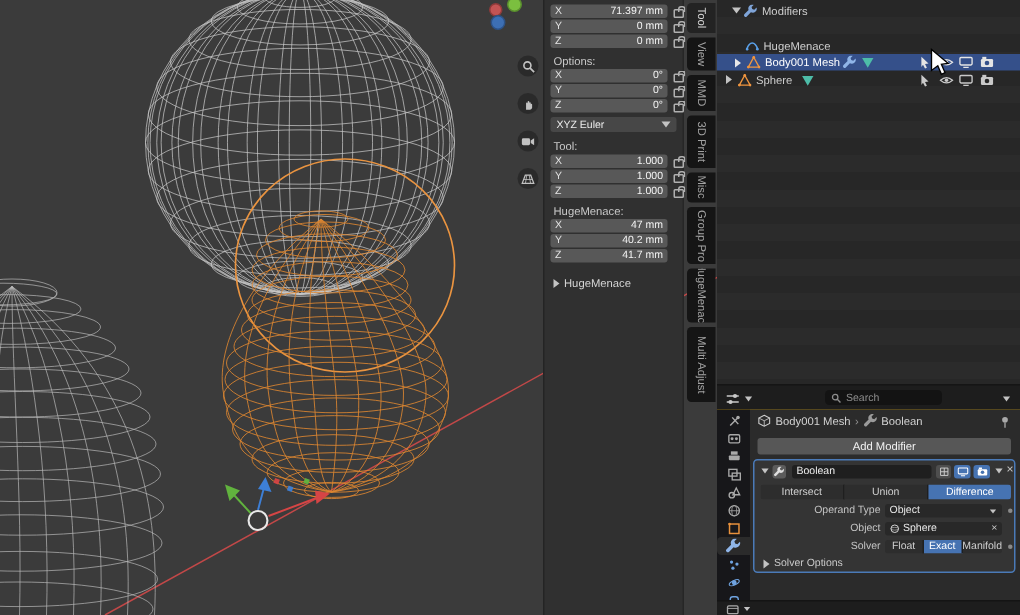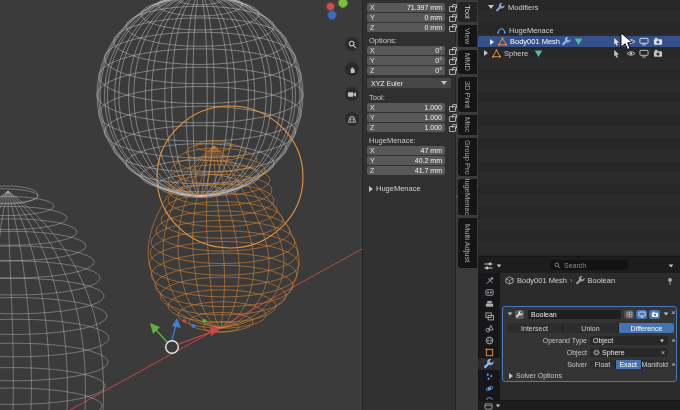--- a/index.html
+++ b/index.html
@@ -504,20 +504,23 @@
         <svg width="9" height="9" viewBox="0 0 10 10">
           <path d="M9.3 2.2 7.6 3.9 6.1 3.4 5.6 1.9 7.3.2A3 3 0 0 0 3.4 4.1L.4 7.1a1.2 1.2 0 0 0 1.7 1.7l3-3A3 3 0 0 0 9.3 2.2Z" fill="#9a9a9a"></path>
           </svg>
         <span>Boolean</span>
       </div>
       <svg class="abs" style="left:166px;top:4px" width="8" height="9" viewBox="0 0 10 11">
         <circle cx="5" cy="3.5" r="2.4" fill="#a9a9a9"></circle>
           <path d="M5 6v4" stroke="#a9a9a9" stroke-width="1.1"></path>
         </svg>
 
+      <div class="addmod">
+        <span>Add Modifier</span>
+      </div>
 
       <div class="modpanel">
         <span class="abs chevD" style="left:4px;top:5px;transform:scale(.8)"></span>
         <div class="abs" style="left:12px;top:2.5px;width:9px;height:9px;background:#5c5c5c;border-radius:2px;display:flex;align-items:center;justify-content:center">
           <svg width="7" height="7" viewBox="0 0 10 10">
             <path d="M9.3 2.2 7.6 3.9 6.1 3.4 5.6 1.9 7.3.2A3 3 0 0 0 3.4 4.1L.4 7.1a1.2 1.2 0 0 0 1.7 1.7l3-3A3 3 0 0 0 9.3 2.2Z" fill="#dedede"></path>
             </svg>
         </div>
         <div class="namefield">
           <span>Boolean</span>

